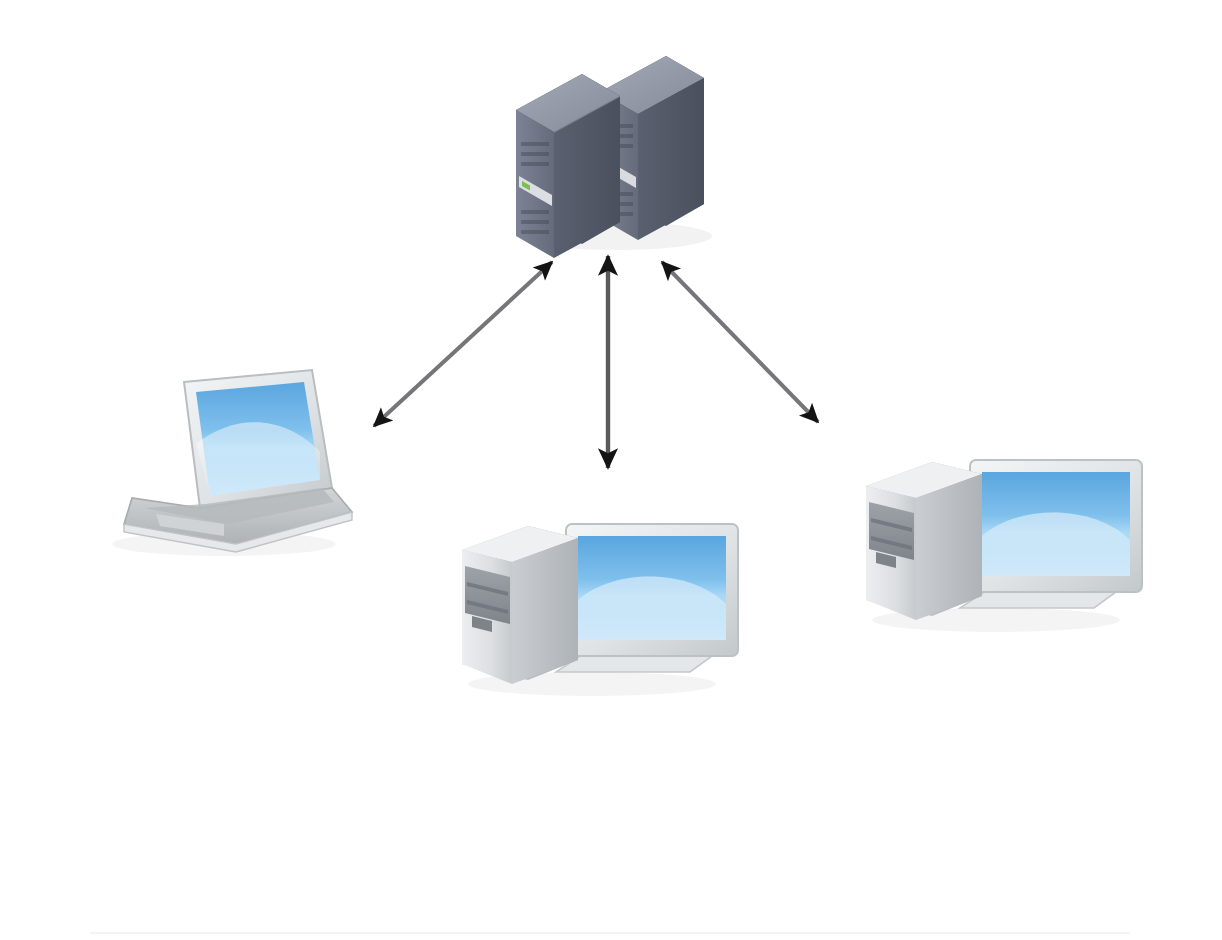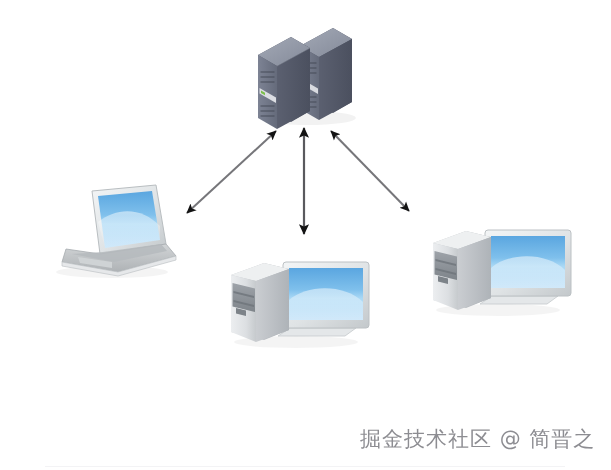--- a/index.html
+++ b/index.html
@@ -222,16 +222,15 @@
         <path d="M 433 243 L 458 249 L 458 310 L 433 300 Z" fill="url(#gTowerFront)"></path>
         <path d="M 458 249 L 491 237 L 491 298 L 458 310 Z" fill="url(#gTowerSide)"></path>
         <path d="M 434.5 251 L 457 256.5 L 457 280 L 434.5 274.5 Z" fill="url(#gPanel)"></path>
         <path d="M 435.5 259 L 456 264 L 456 266 L 435.5 261 Z" fill="#6e747a" opacity="0.8"></path>
         <path d="M 435.5 268 L 456 273 L 456 275 L 435.5 270 Z" fill="#6e747a" opacity="0.8"></path>
         <path d="M 438 276 L 448 278.5 L 448 284 L 438 281.5 Z" fill="#7d8389"></path>
       </g>
     </g>
   </svg>
 
-  <div id="watermark">掘金技术社区 @ 简晋之</div>
 
   <div id="bottom-hairline"></div>
 </div>
 
 </body></html>

